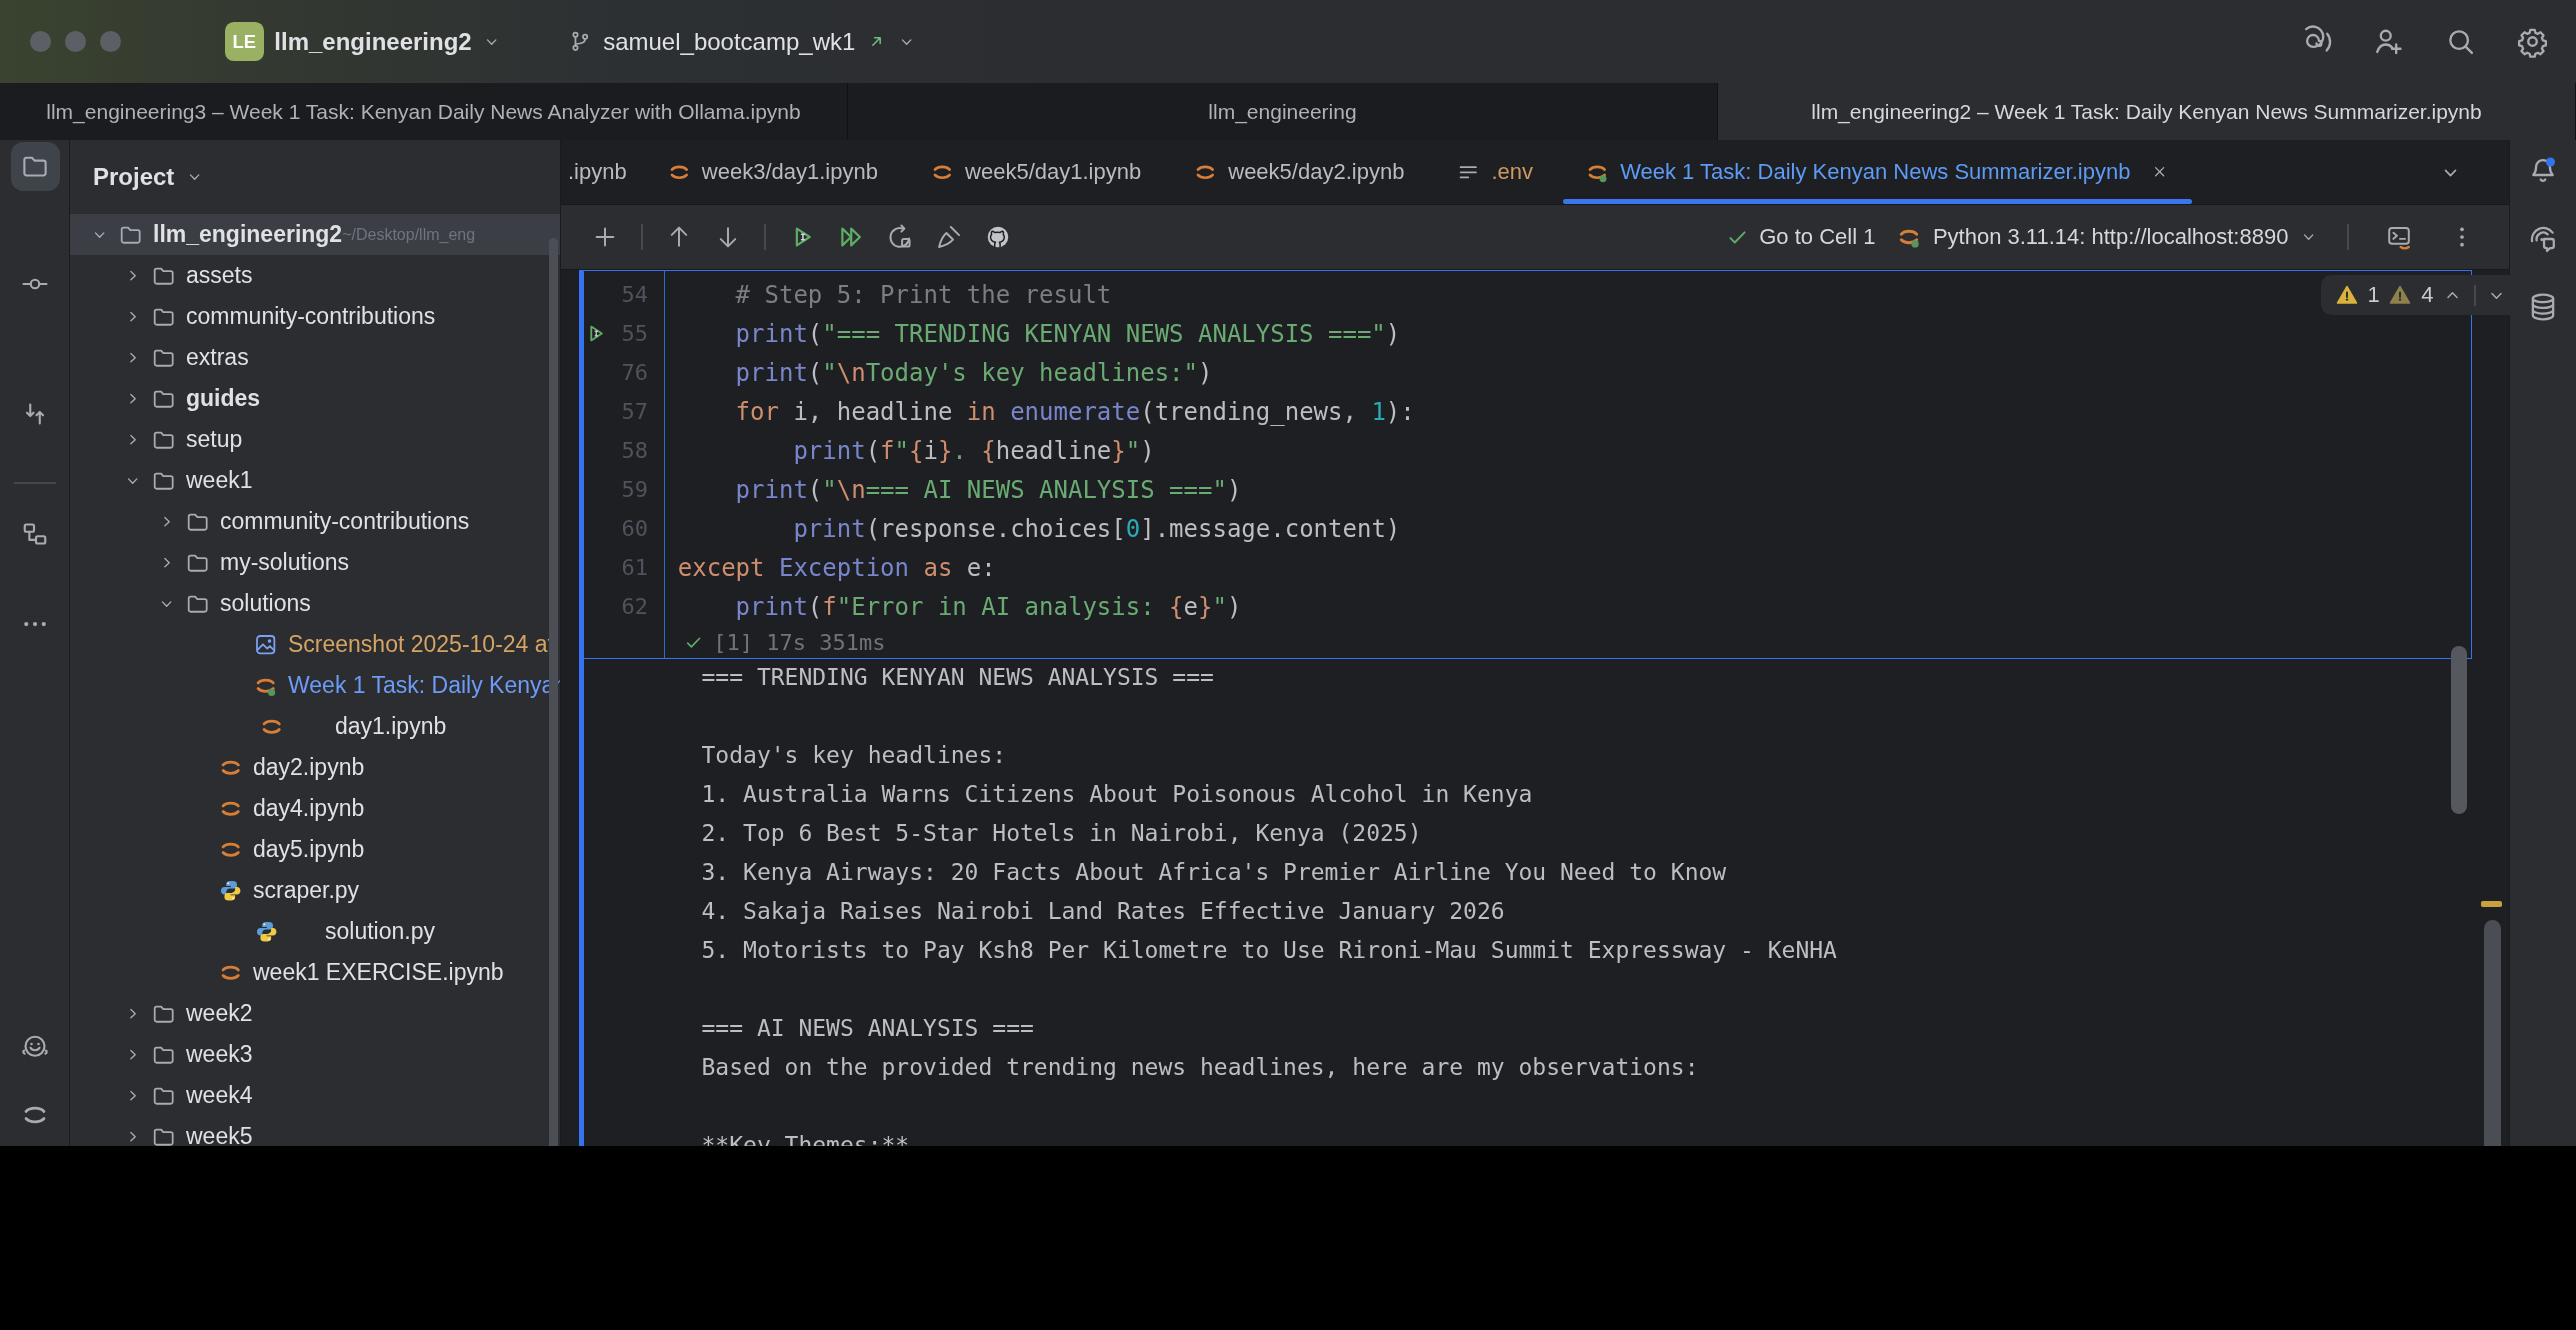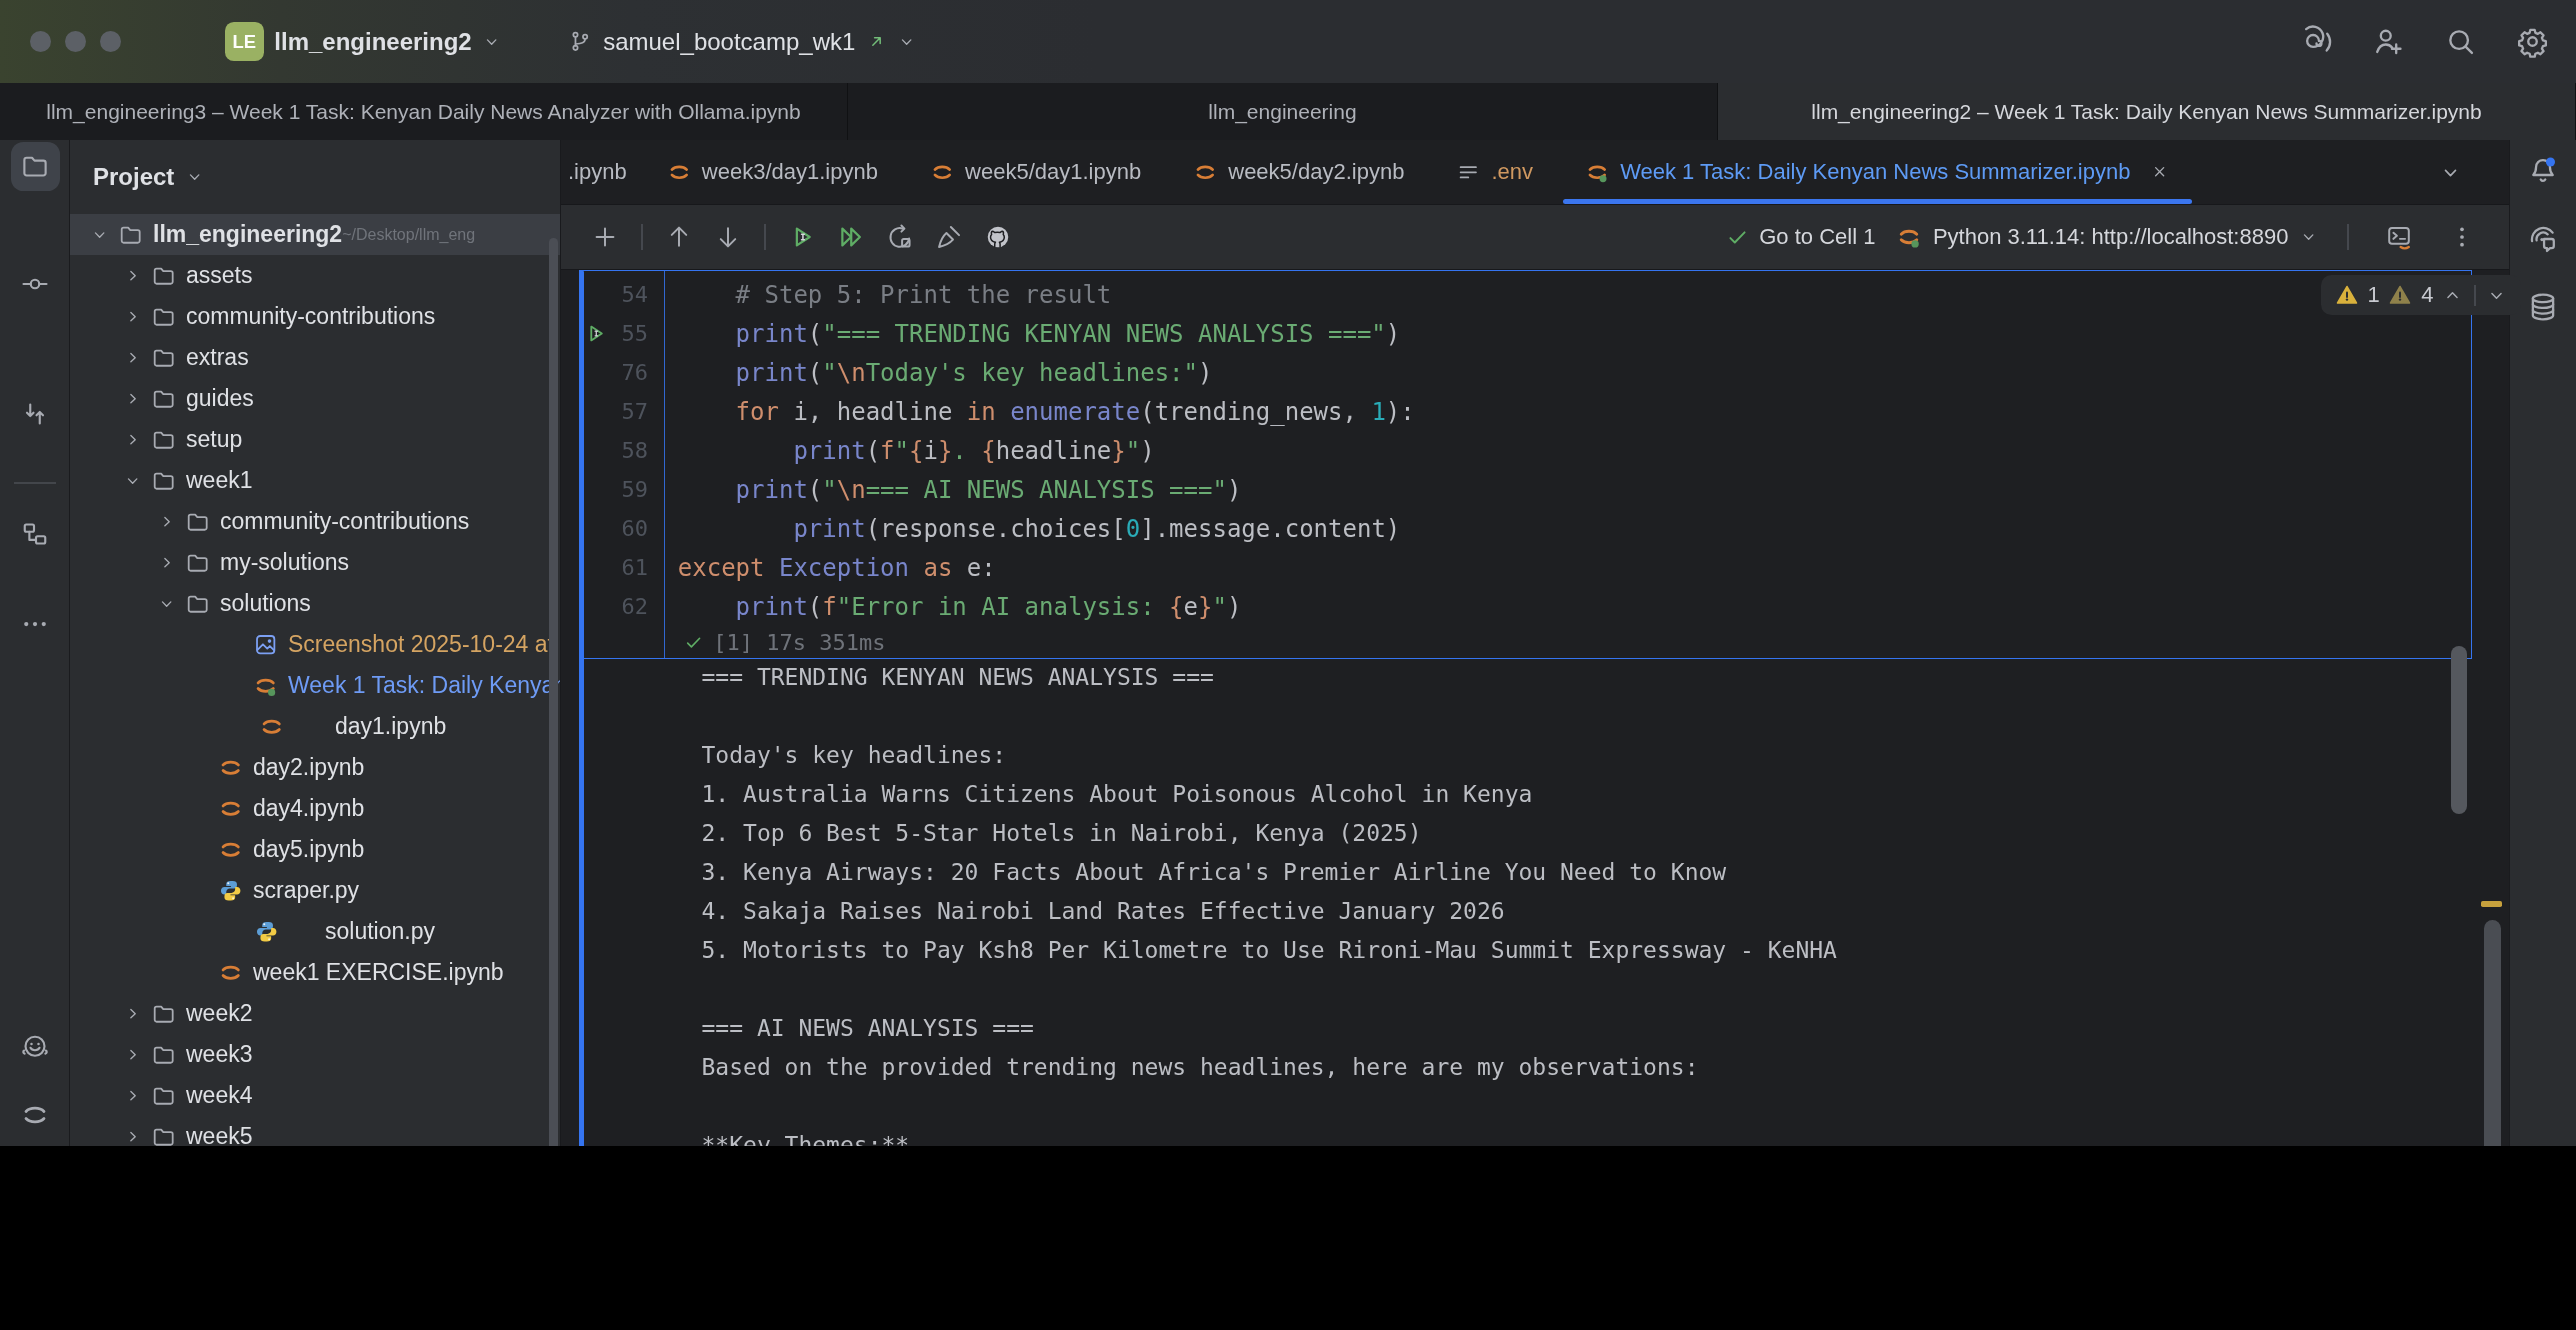--- a/index.html
+++ b/index.html
@@ -378,21 +378,21 @@
             </span>
             <span class="ticn">
               <span class="icn">
                 <svg viewBox="0 0 24 24">
                   <path d="M3.5 7.2a1.8 1.8 0 0 1 1.8-1.8h4.3l2 2.3h7.1a1.8 1.8 0 0 1 1.8 1.8v8.3a1.8 1.8 0 0 1-1.8 1.8H5.3a1.8 1.8 0 0 1-1.8-1.8z"></path>
                 </svg>
               </span>
             </span>
             <span class="tlabel">extras</span>
           </div>
-          <div class="trow" style="padding-left: 47px;">
+          <div class="trow" style="padding-left: 47px; font-weight: bold;">
             <span class="chevcol">
               <span class="icn">
                 <svg viewBox="0 0 24 24">
                   <path d="M9.8 6.8l5.4 5.2-5.4 5.2"></path>
                 </svg>
               </span>
             </span>
             <span class="ticn">
               <span class="icn">
                 <svg viewBox="0 0 24 24">

